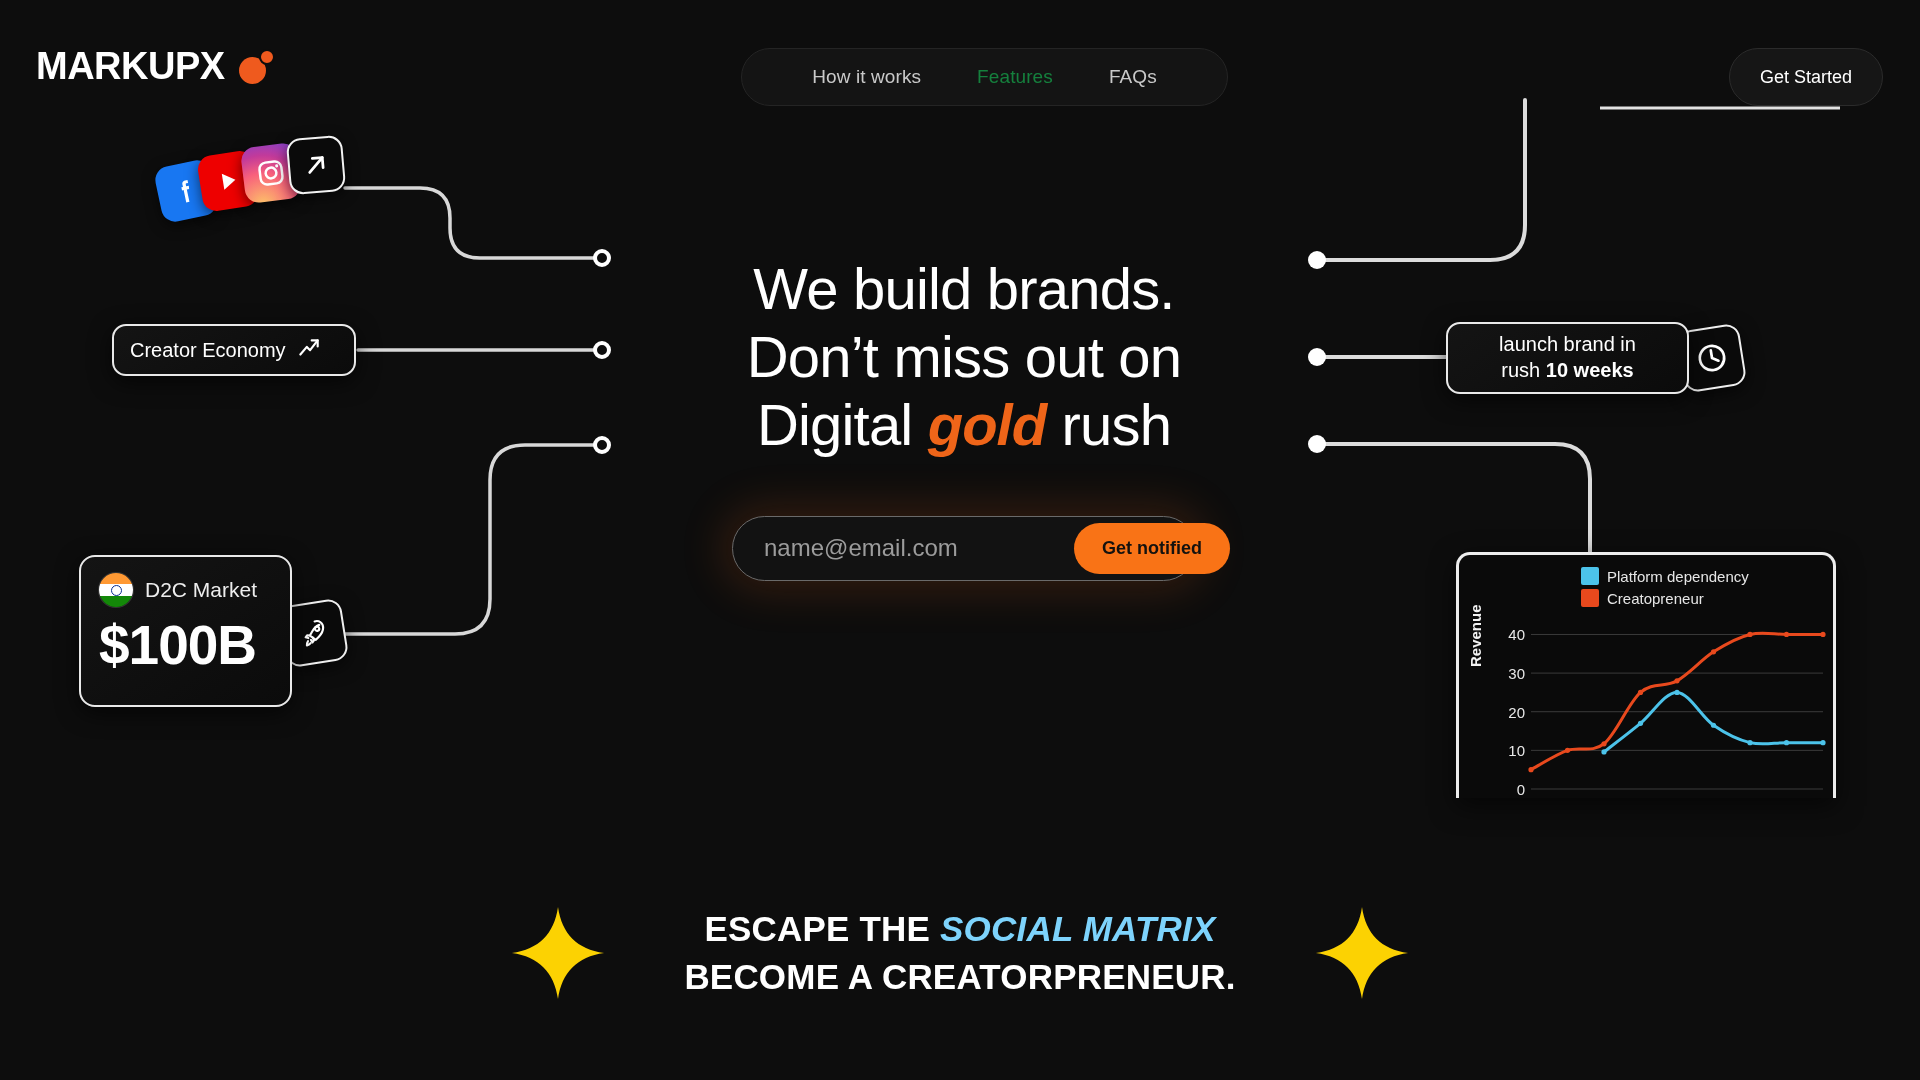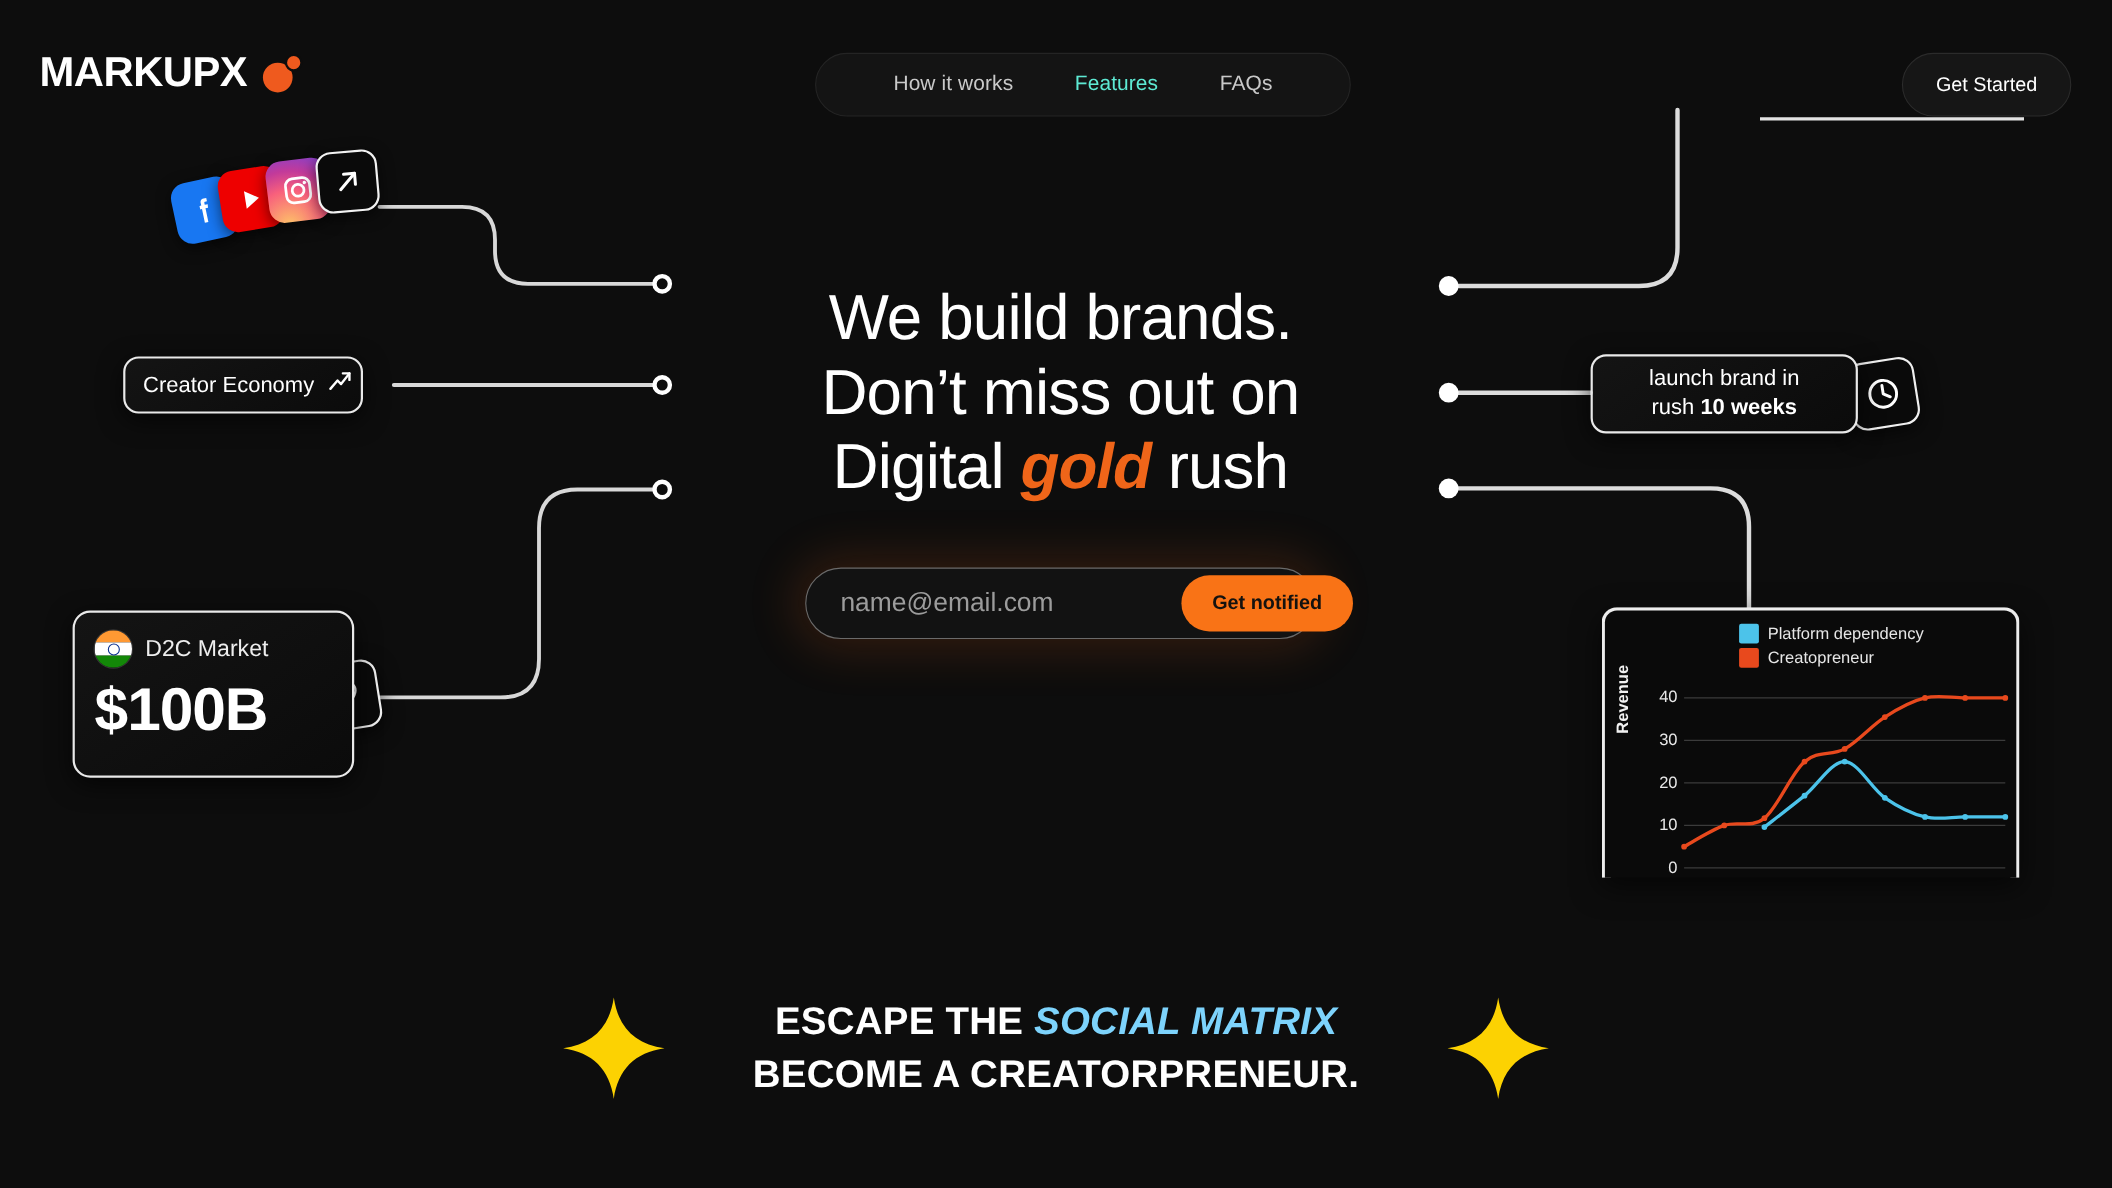--- a/index.html
+++ b/index.html
@@ -51,21 +51,21 @@
     background:#141414;
     border:1px solid #242424;
     display:flex; align-items:center; justify-content:center;
     gap:56px;
   }
   .nav-link {
     font-size:19px; color:#c9c9c9; cursor:pointer;
     letter-spacing:0.1px; white-space:nowrap;
     background:none; border:none; font-family:inherit;
   }
-  .nav-link.active { color:#5eead4; }
+  .nav-link.active { color:#15803d; }
 
   #get-started {
     position:absolute; right:37px; top:48px;
     height:58px; padding:0 30px;
     border-radius:29px;
     background:#161616; border:1px solid #2b2b2b;
     color:#fff; font-size:18px; font-weight:500;
     display:flex; align-items:center; justify-content:center;
     cursor:pointer; font-family:inherit; white-space:nowrap;
   }
@@ -99,30 +99,30 @@
   .pill-card {
     position:absolute; z-index:20;
     background:linear-gradient(145deg,#141414 0%,#0b0b0b 100%);
     border:2px solid #e9e9e9;
     border-radius:14px;
     box-shadow:0 6px 22px rgba(0,0,0,.65);
     color:#fff;
   }
   #creator-economy {
     left:112px; top:324px;
-    width:218px; height:52px;
+    width:244px; height:52px;
     display:flex; align-items:center; gap:10px;
     padding:0 16px;
     font-size:20px;
   }
   #creator-economy .ce-label { white-space:nowrap; }
 
   #d2c-card {
-    left:66px; top:555px;
-    width:256px; height:152px;
+    left:79px; top:555px;
+    width:213px; height:152px;
     border-radius:16px;
     padding:16px 18px 0 18px;
   }
   #d2c-top { display:flex; align-items:center; gap:12px; }
   #flag {
     width:34px; height:34px; border-radius:50%;
     overflow:hidden; position:relative; flex:0 0 auto;
     box-shadow:0 0 0 1px rgba(255,255,255,.15);
   }
   #flag .sa { position:absolute; left:0; width:100%; height:33.34%; }

